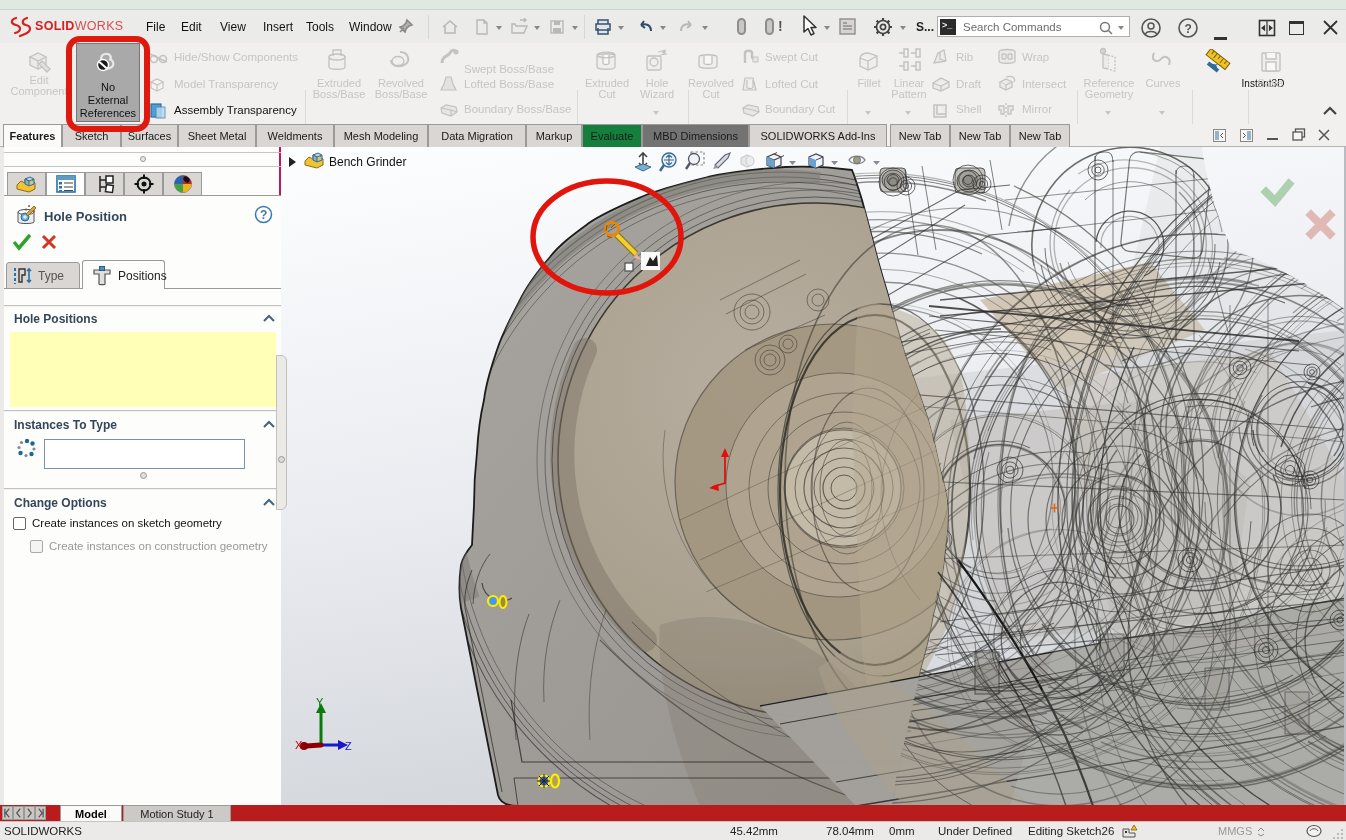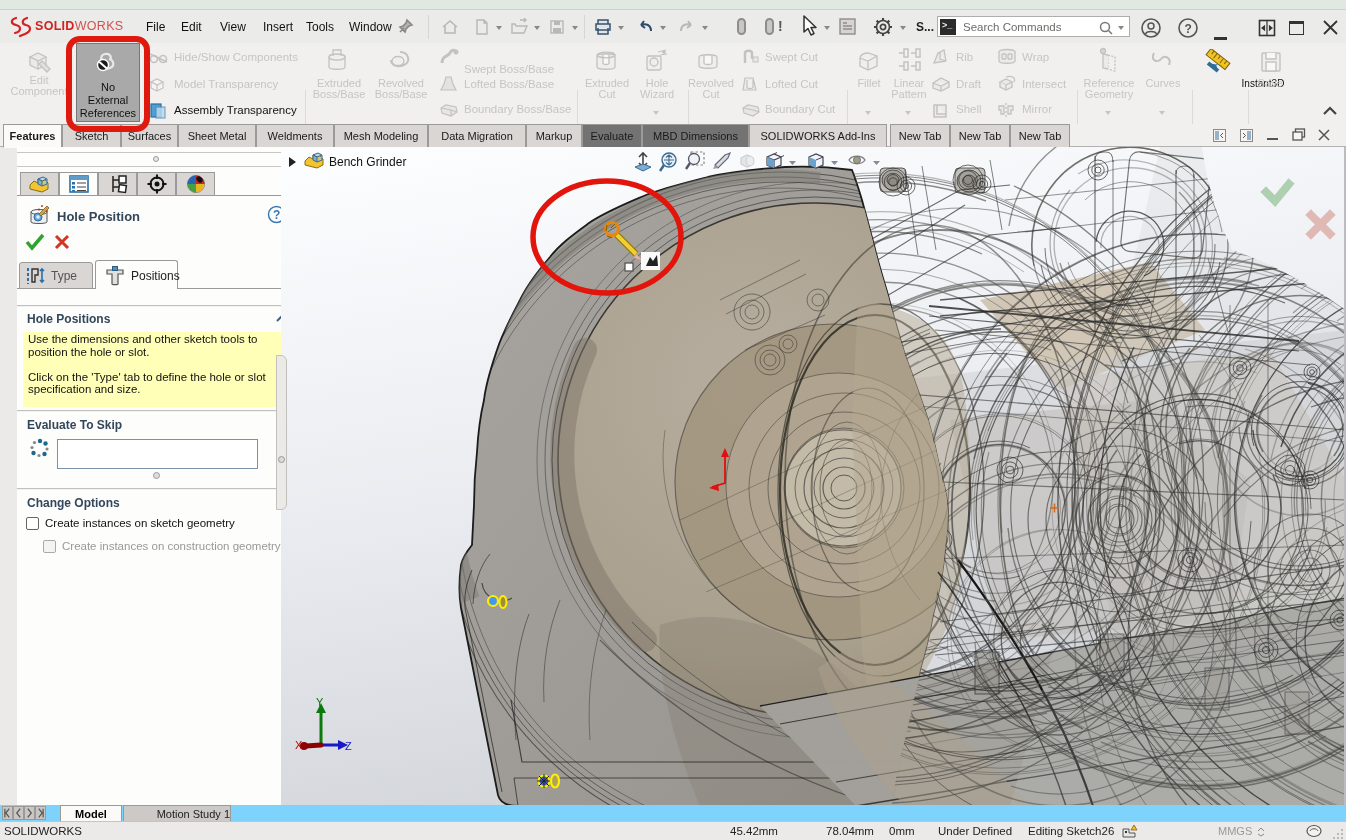--- a/index.html
+++ b/index.html
@@ -1,22 +1,22 @@
 <!DOCTYPE html>
 <html><head><meta charset="utf-8"><style>
 *{margin:0;padding:0;box-sizing:border-box}
 html,body{width:1346px;height:840px;overflow:hidden;font-family:"Liberation Sans",sans-serif;position:relative;background:#eceae8}
 .abs{position:absolute}
 #topstrip{left:0;top:0;width:1346px;height:10px;background:#dfe9e1;border-bottom:1px solid #c9d4ca}
 #titlebar{left:0;top:10px;width:1346px;height:33px;background:#ebebe9}
 #ribbon{left:0;top:43px;width:1346px;height:81px;background:#f1f0ee}
 #tabrow{left:0;top:124px;width:1346px;height:23px;background:#f1f0ee;border-bottom:1px solid #b4b2b0}
-#panel{left:17px;top:147px;width:281px;height:658px;background:#fdfdfc;border-right:1px solid #be185d}
+#panel{left:4px;top:147px;width:281px;height:658px;background:#fdfdfc;border-right:6px solid #be185d}
 #viewport{left:281px;top:147px;width:1065px;height:674px;overflow:hidden}
-#modeltabs{left:0;top:805px;width:1346px;height:16px;background:#7dd3fc}
+#modeltabs{left:0;top:805px;width:1346px;height:16px;background:#b91c1c}
 #statusbar{left:0;top:821px;width:1346px;height:19px;background:#eceae8;border-top:1px solid #c6c4c2}
 .menu{font-size:12px;color:#111;display:inline-block}
 .ribsep{position:absolute;top:47px;width:1px;height:70px;background:#dcdad8}
 .riblabel{position:absolute;font-size:11px;color:#c6c5c3;text-align:center;line-height:11px}
 .ribrow{position:absolute;font-size:11.5px;color:#c6c5c3}
 .tab{position:absolute;top:0;height:23px;border:1px solid #9c9a98;border-bottom:none;background:#d9d6d3;font-size:11px;color:#1a1a1a;text-align:center;padding-top:5px}
 .ptab{position:absolute;height:24px;border:1px solid #9a9a9a;background:#d9d9d9}
 .phead{font-size:12px;font-weight:bold;color:#33475b}
 .dropd{position:absolute;width:0;height:0;border-left:3.5px solid transparent;border-right:3.5px solid transparent;border-top:4px solid #8a8886}
 </style></head><body>
@@ -325,21 +325,21 @@
 </div>
 <div id="tabrow" class="abs">
 <div class="tab" style="left:3px;width:59px;background:#fbfaf8;font-weight:bold;border-bottom:1px solid #fbfaf8;height:24px;">Features</div>
 <div class="tab" style="left:62px;width:59px;background:#d9d6d3;font-weight:normal;">Sketch</div>
 <div class="tab" style="left:121px;width:57px;background:#d9d6d3;font-weight:normal;">Surfaces</div>
 <div class="tab" style="left:178px;width:78px;background:#d9d6d3;font-weight:normal;">Sheet Metal</div>
 <div class="tab" style="left:256px;width:78px;background:#d9d6d3;font-weight:normal;">Weldments</div>
 <div class="tab" style="left:334px;width:94px;background:#d9d6d3;font-weight:normal;">Mesh Modeling</div>
 <div class="tab" style="left:428px;width:98px;background:#d9d6d3;font-weight:normal;">Data Migration</div>
 <div class="tab" style="left:526px;width:56px;background:#d9d6d3;font-weight:normal;">Markup</div>
-<div class="tab" style="left:582px;width:60px;background:#737373;font-weight:normal;text-align:center;">Evaluate</div>
+<div class="tab" style="left:582px;width:60px;background:#15803d;font-weight:normal;text-align:center;">Evaluate</div>
 <div class="tab" style="left:642px;width:107px;background:#737373;font-weight:normal;">MBD Dimensions</div>
 <div class="tab" style="left:749px;width:138px;background:#d9d6d3;font-weight:normal;">SOLIDWORKS Add-Ins</div>
 <div class="tab" style="left:890px;width:60px;background:#d9d6d3;font-weight:normal;">New Tab</div>
 <div class="tab" style="left:950px;width:60px;background:#d9d6d3;font-weight:normal;">New Tab</div>
 <div class="tab" style="left:1010px;width:60px;background:#d9d6d3;font-weight:normal;">New Tab</div>
 <svg class="abs" style="left:1213px;top:5px" width="13" height="13" viewBox="0 0 13 13">
       <rect x="0.5" y="0.5" width="12" height="12" fill="#f6f5f3" stroke="#888"></rect>
       <rect x="2" y="2" width="4" height="9" fill="#9ab2c8"></rect>
       <path d="M 10,4 L 7.5,6.5 L 10,9" stroke="#555" fill="none"></path>
     </svg>
@@ -452,23 +452,22 @@
     </svg>
 <span class="abs" style="left:114px;top:122px;font-size:12px;color:#222">Positions</span>
 <div class="abs" style="left:0;top:141px;width:79px;height:1px;background:#9a9a9a"></div>
 <div class="abs" style="left:160px;top:141px;width:120px;height:1px;background:#9a9a9a"></div>
 <div class="abs" style="left:0;top:158px;width:280px;height:2px;border-top:1px solid #c2c0be;border-bottom:1px solid #f4f2f0"></div>
 <span class="phead abs" style="left:10px;top:165px">Hole Positions</span>
 <svg class="abs" style="left:258px;top:166px" width="14" height="10" viewBox="0 0 14 10">
       <path d="M 2,8 L 7,3 L 12,8" stroke="#44637e" stroke-width="2" fill="none"></path>
     </svg>
 <div class="abs" style="left:6px;top:185px;width:266px;height:75px;background:#ffffb8"></div>
-<div class="abs" style="left:11px;top:186px;width:260px;font-size:11.5px;color:#111;line-height:12.5px">Use the dimensions and other sketch tools to<br>position the hole or slot.<br><br>Click on the 'Type' tab to define the hole or slot<br>specification and size.</div>
 <div class="abs" style="left:0;top:263px;width:280px;height:2px;border-top:1px solid #c2c0be;border-bottom:1px solid #f4f2f0"></div>
-<span class="phead abs" style="left:10px;top:271px">Evaluate To Skip</span>
+<span class="phead abs" style="left:10px;top:271px">Instances To Type</span>
 <svg class="abs" style="left:258px;top:272px" width="14" height="10" viewBox="0 0 14 10">
       <path d="M 2,8 L 7,3 L 12,8" stroke="#44637e" stroke-width="2" fill="none"></path>
     </svg>
 <svg class="abs" style="left:12px;top:291px" width="22" height="20" viewBox="0 0 22 20">
       <circle cx="11" cy="3" r="2.2" fill="#1b6a8c"></circle>
       <circle cx="16.5" cy="5.5" r="2.2" fill="#1b6a8c"></circle>
       <circle cx="18" cy="11" r="1.6" fill="#888"></circle>
       <circle cx="15.5" cy="16" r="2.2" fill="#1b6a8c"></circle>
       <circle cx="10" cy="17.5" r="1.6" fill="#888"></circle>
       <circle cx="4.5" cy="15" r="2.2" fill="#1b6a8c"></circle>
@@ -1043,21 +1042,21 @@
     </svg>
 <div class="abs" style="left:24px;top:1px;width:11px;height:14px;background:#c9c6c3;border:1px solid #9a9a98"></div>
 <svg class="abs" style="left:24px;top:1px" width="11" height="14" viewBox="0 0 12 16">
       <path d="M 4,3 L 8,8 L 4,13" stroke="#555" stroke-width="1.4" fill="none"></path>
     </svg>
 <div class="abs" style="left:35px;top:1px;width:11px;height:14px;background:#c9c6c3;border:1px solid #9a9a98"></div>
 <svg class="abs" style="left:35px;top:1px" width="11" height="14" viewBox="0 0 12 16">
       <path d="M 4,3 L 8,8 L 4,13 M 9,3 L 9,13" stroke="#555" stroke-width="1.4" fill="none"></path>
     </svg>
 <div class="abs" style="left:60px;top:0;width:62px;height:16px;background:#fbfaf9;border:1px solid #9a9a98;border-bottom:none;font-size:11px;font-weight:bold;text-align:center;padding-top:2px">Model</div>
-<div class="abs" style="left:123px;top:0;width:108px;height:16px;background:#ccc9c6;border:1px solid #9a9a98;border-bottom:none;font-size:11px;color:#222;text-align:right;padding-top:2px">Motion Study 1</div>
+<div class="abs" style="left:123px;top:0;width:108px;height:16px;background:#ccc9c6;border:1px solid #9a9a98;border-bottom:none;font-size:11px;color:#222;text-align:center;padding-top:2px">Motion Study 1</div>
 </div>
 <div id="statusbar" class="abs">
 <span class="abs" style="left:4px;top:3px;font-size:11.5px;color:#222">SOLIDWORKS</span>
 <span class="abs" style="left:730px;top:3px;font-size:11.5px;color:#222">45.42mm</span>
 <span class="abs" style="left:826px;top:3px;font-size:11.5px;color:#222">78.04mm</span>
 <span class="abs" style="left:889px;top:3px;font-size:11.5px;color:#222">0mm</span>
 <span class="abs" style="left:938px;top:3px;font-size:11.5px;color:#222">Under Defined</span>
 <span class="abs" style="left:1028px;top:3px;font-size:11.5px;color:#222">Editing Sketch26</span>
 <svg class="abs" style="left:1122px;top:2px" width="16" height="15" viewBox="0 0 16 15">
       <path d="M 1,13 L 13,13 L 13,9 L 7,9 L 7,5 L 1,5 Z" fill="#e8e6e4" stroke="#555" stroke-width="1"></path>

